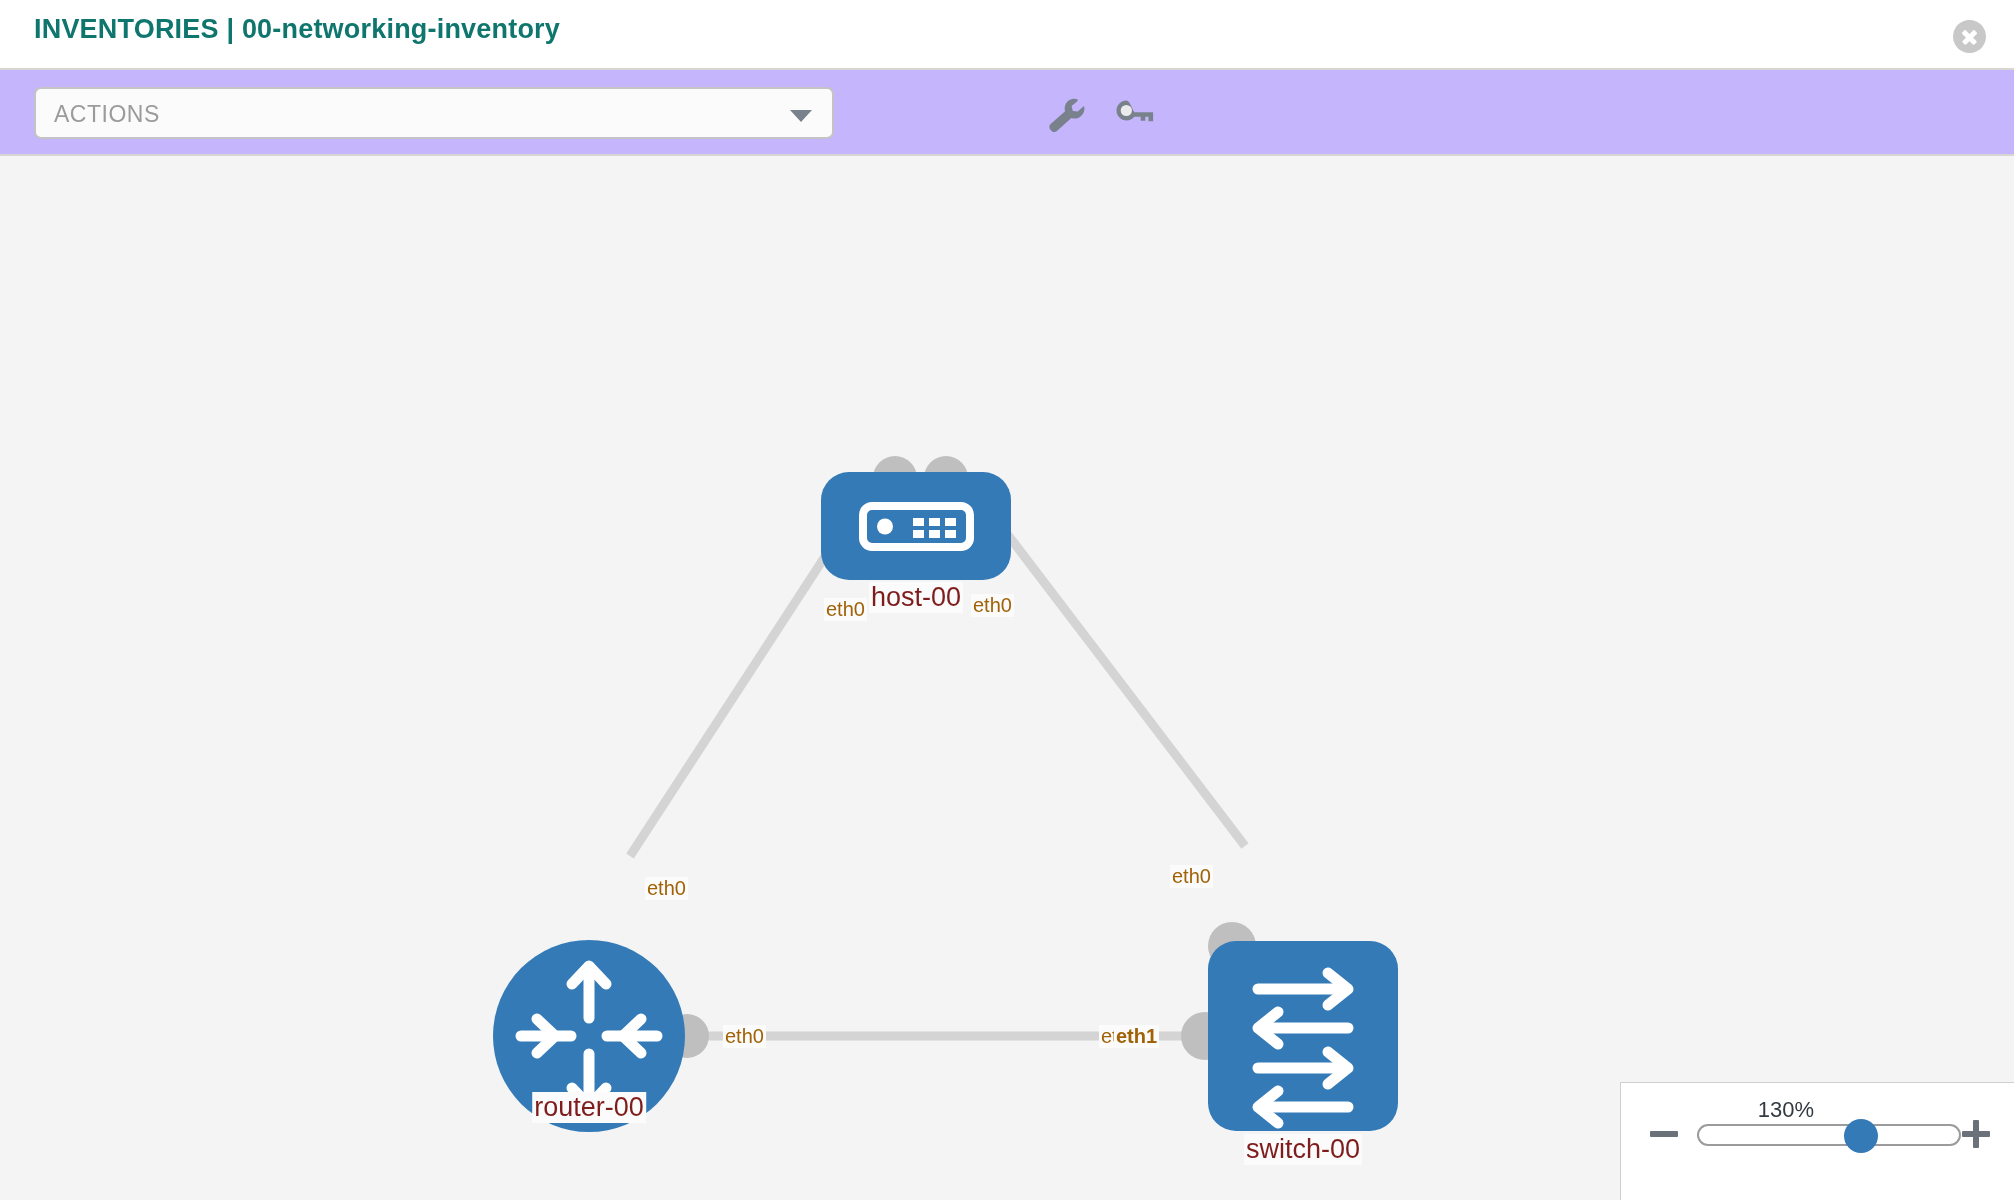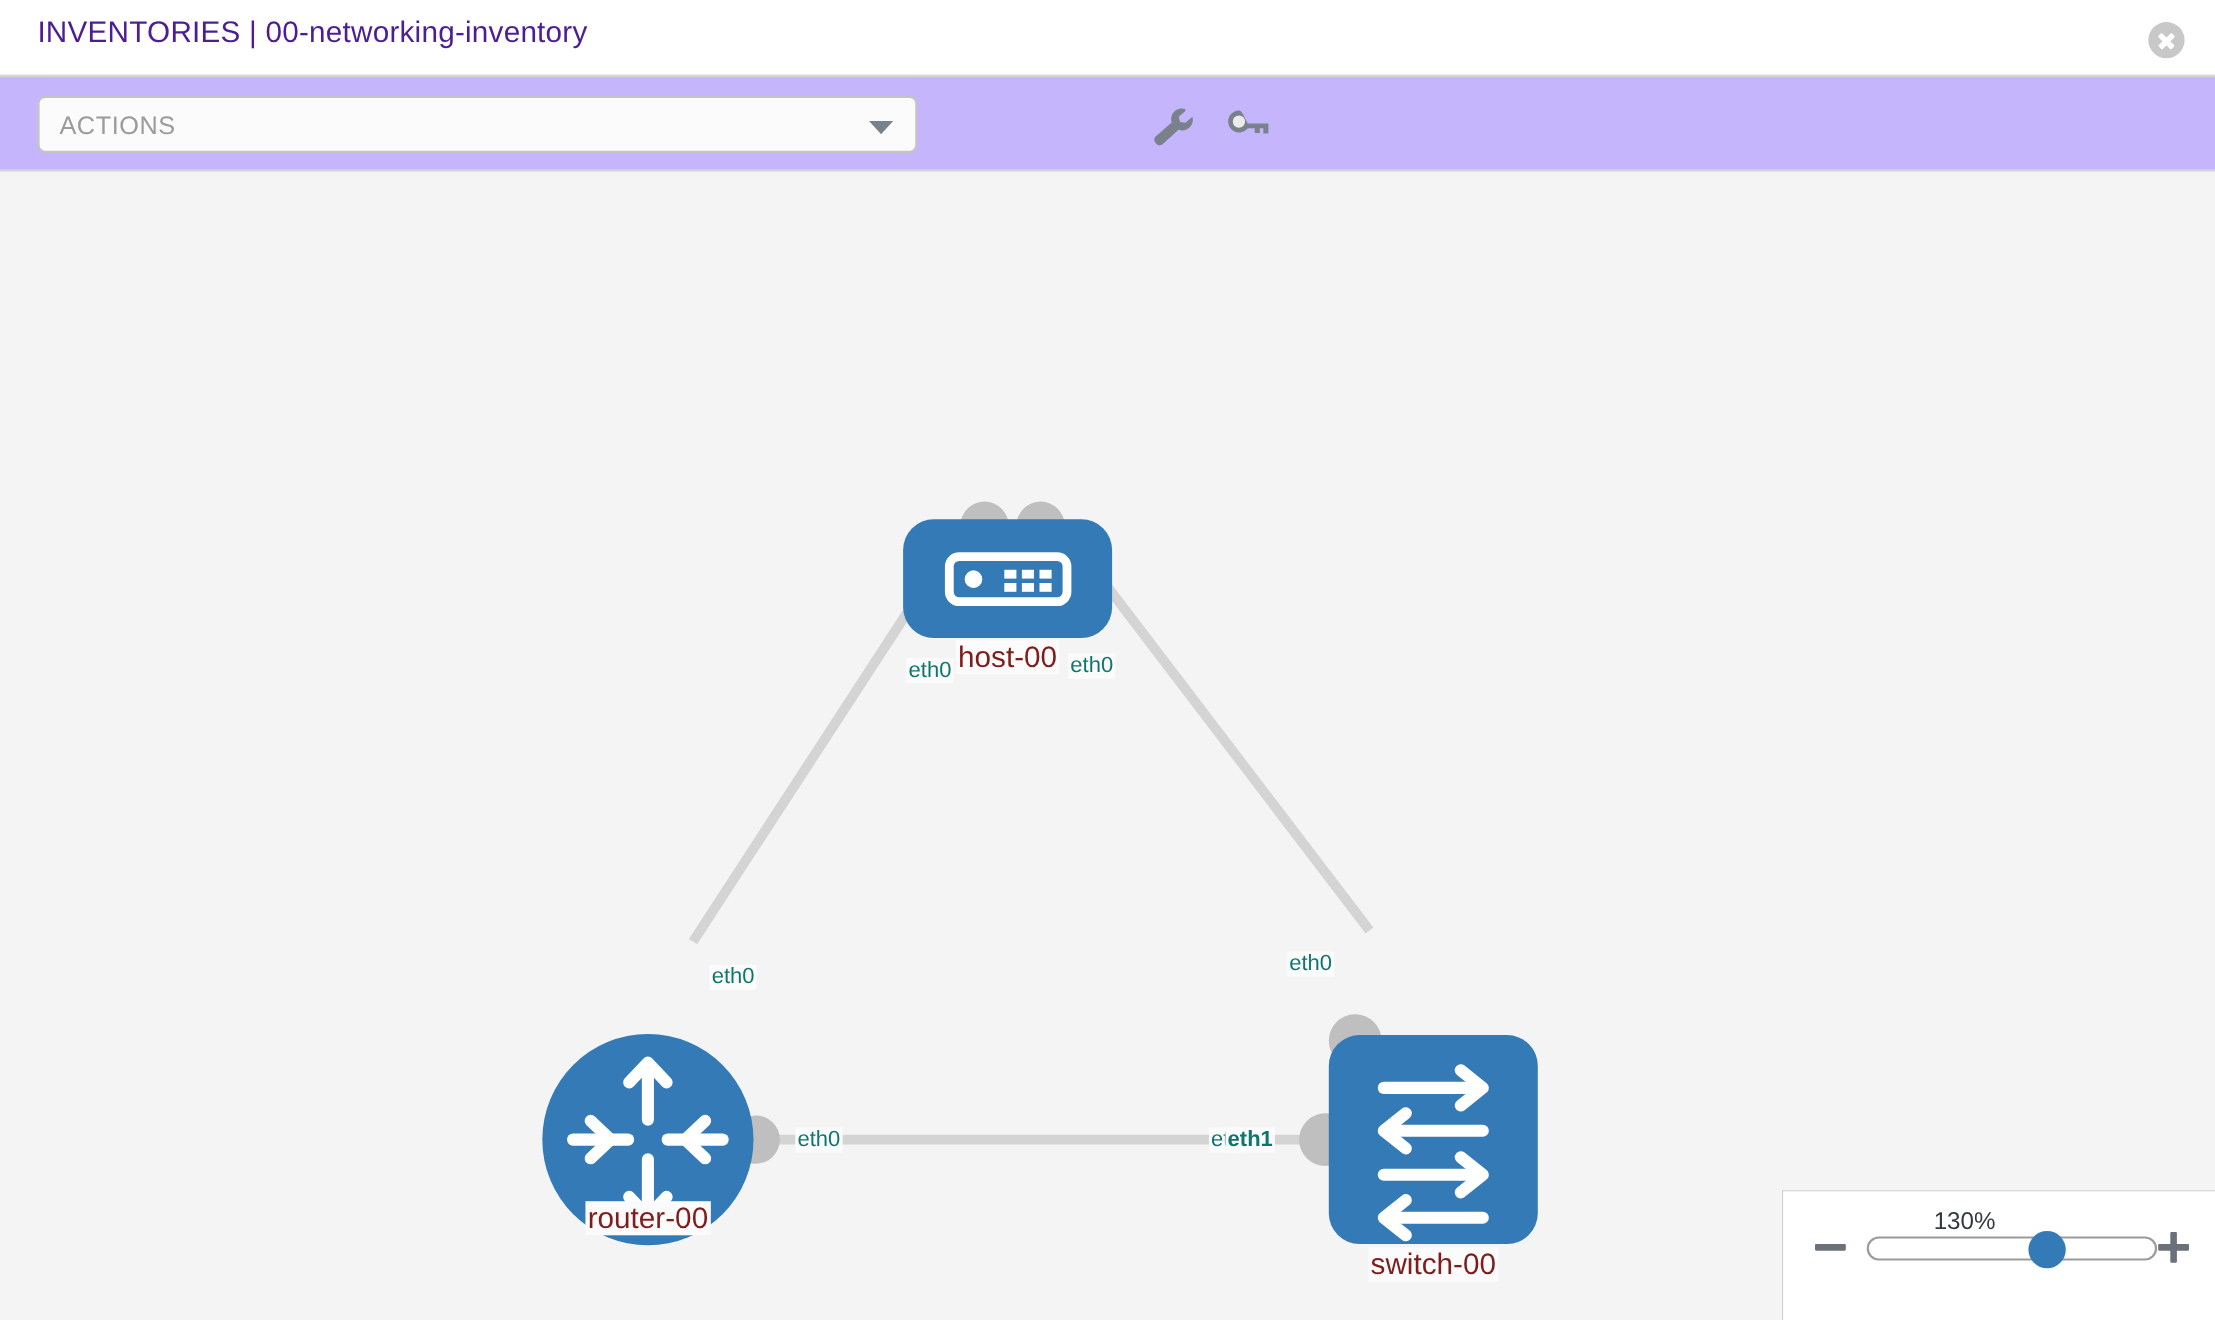--- a/index.html
+++ b/index.html
@@ -27,22 +27,22 @@
     width: 2014px;
     height: 68px;
     background: #ffffff;
     box-sizing: border-box;
   }
   .header-title {
     position: absolute;
     left: 34px;
     top: 14px;
     font-size: 27px;
-    font-weight: normal;
-    color: #4c1d95;
+    font-weight: bold;
+    color: #0f766e;
     letter-spacing: 0.2px;
     white-space: nowrap;
   }
   .close-button {
     position: absolute;
     right: 28px;
     top: 20px;
     width: 33px;
     height: 33px;
     border-radius: 50%;
@@ -156,21 +156,21 @@
     font-size: 27px;
     color: #7f1d1d;
     background: #fbfbfb;
     white-space: nowrap;
     transform: translateX(-50%);
     padding: 0 2px;
   }
   .iface-label {
     position: absolute;
     font-size: 20px;
-    color: #0f766e;
+    color: #a16207;
     background: #fbfbfb;
     white-space: nowrap;
     padding: 0 2px;
   }
 
   
   .zoom-panel {
     position: absolute;
     left: 1620px;
     top: 1082px;

